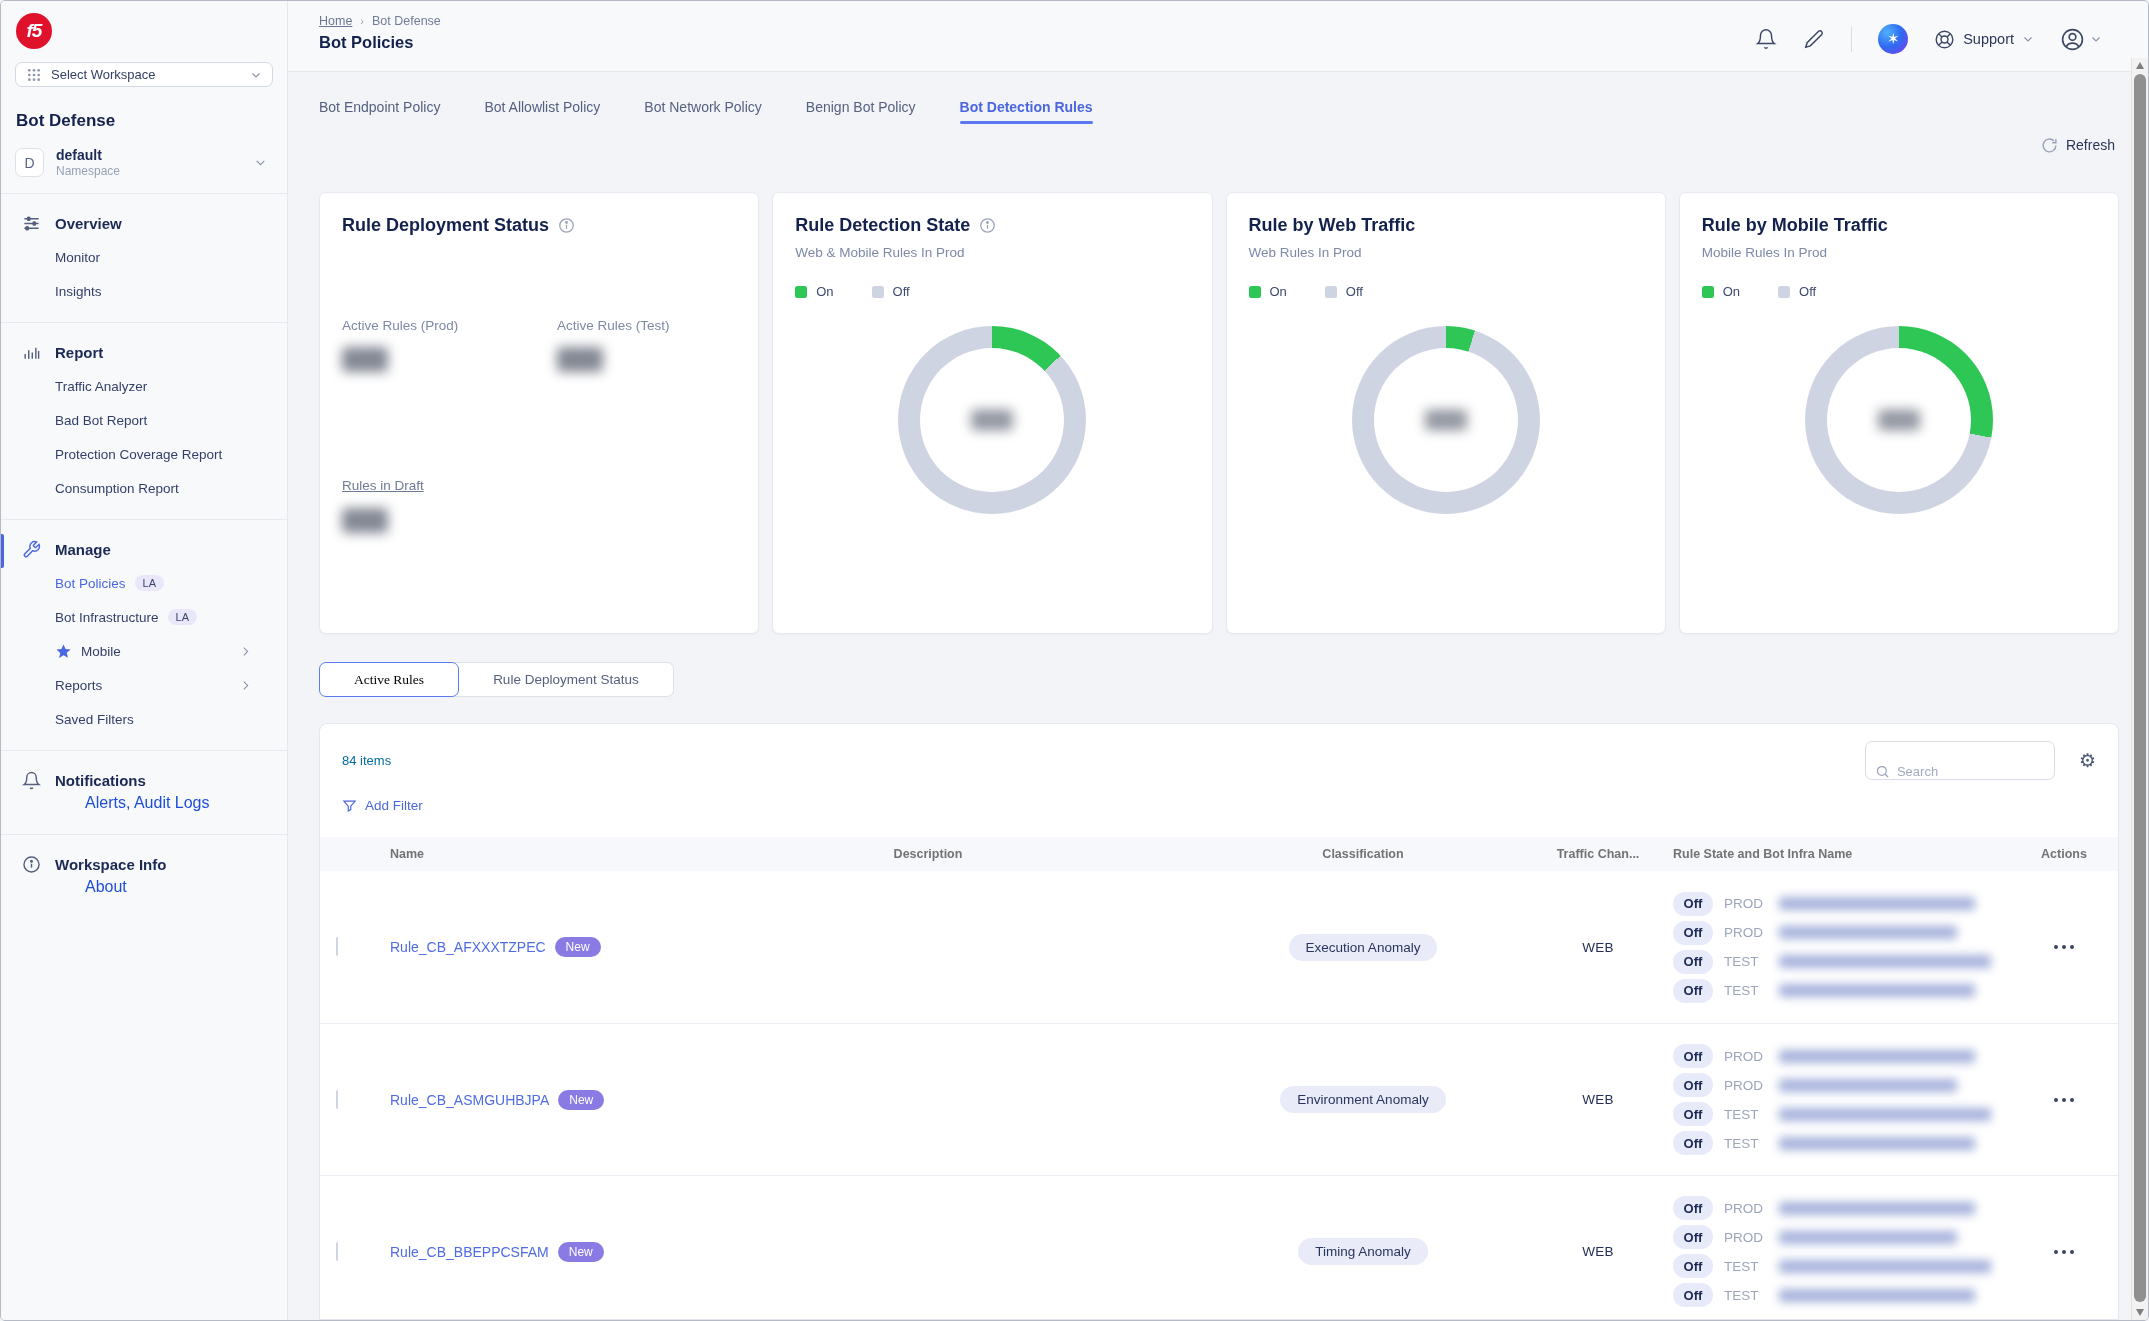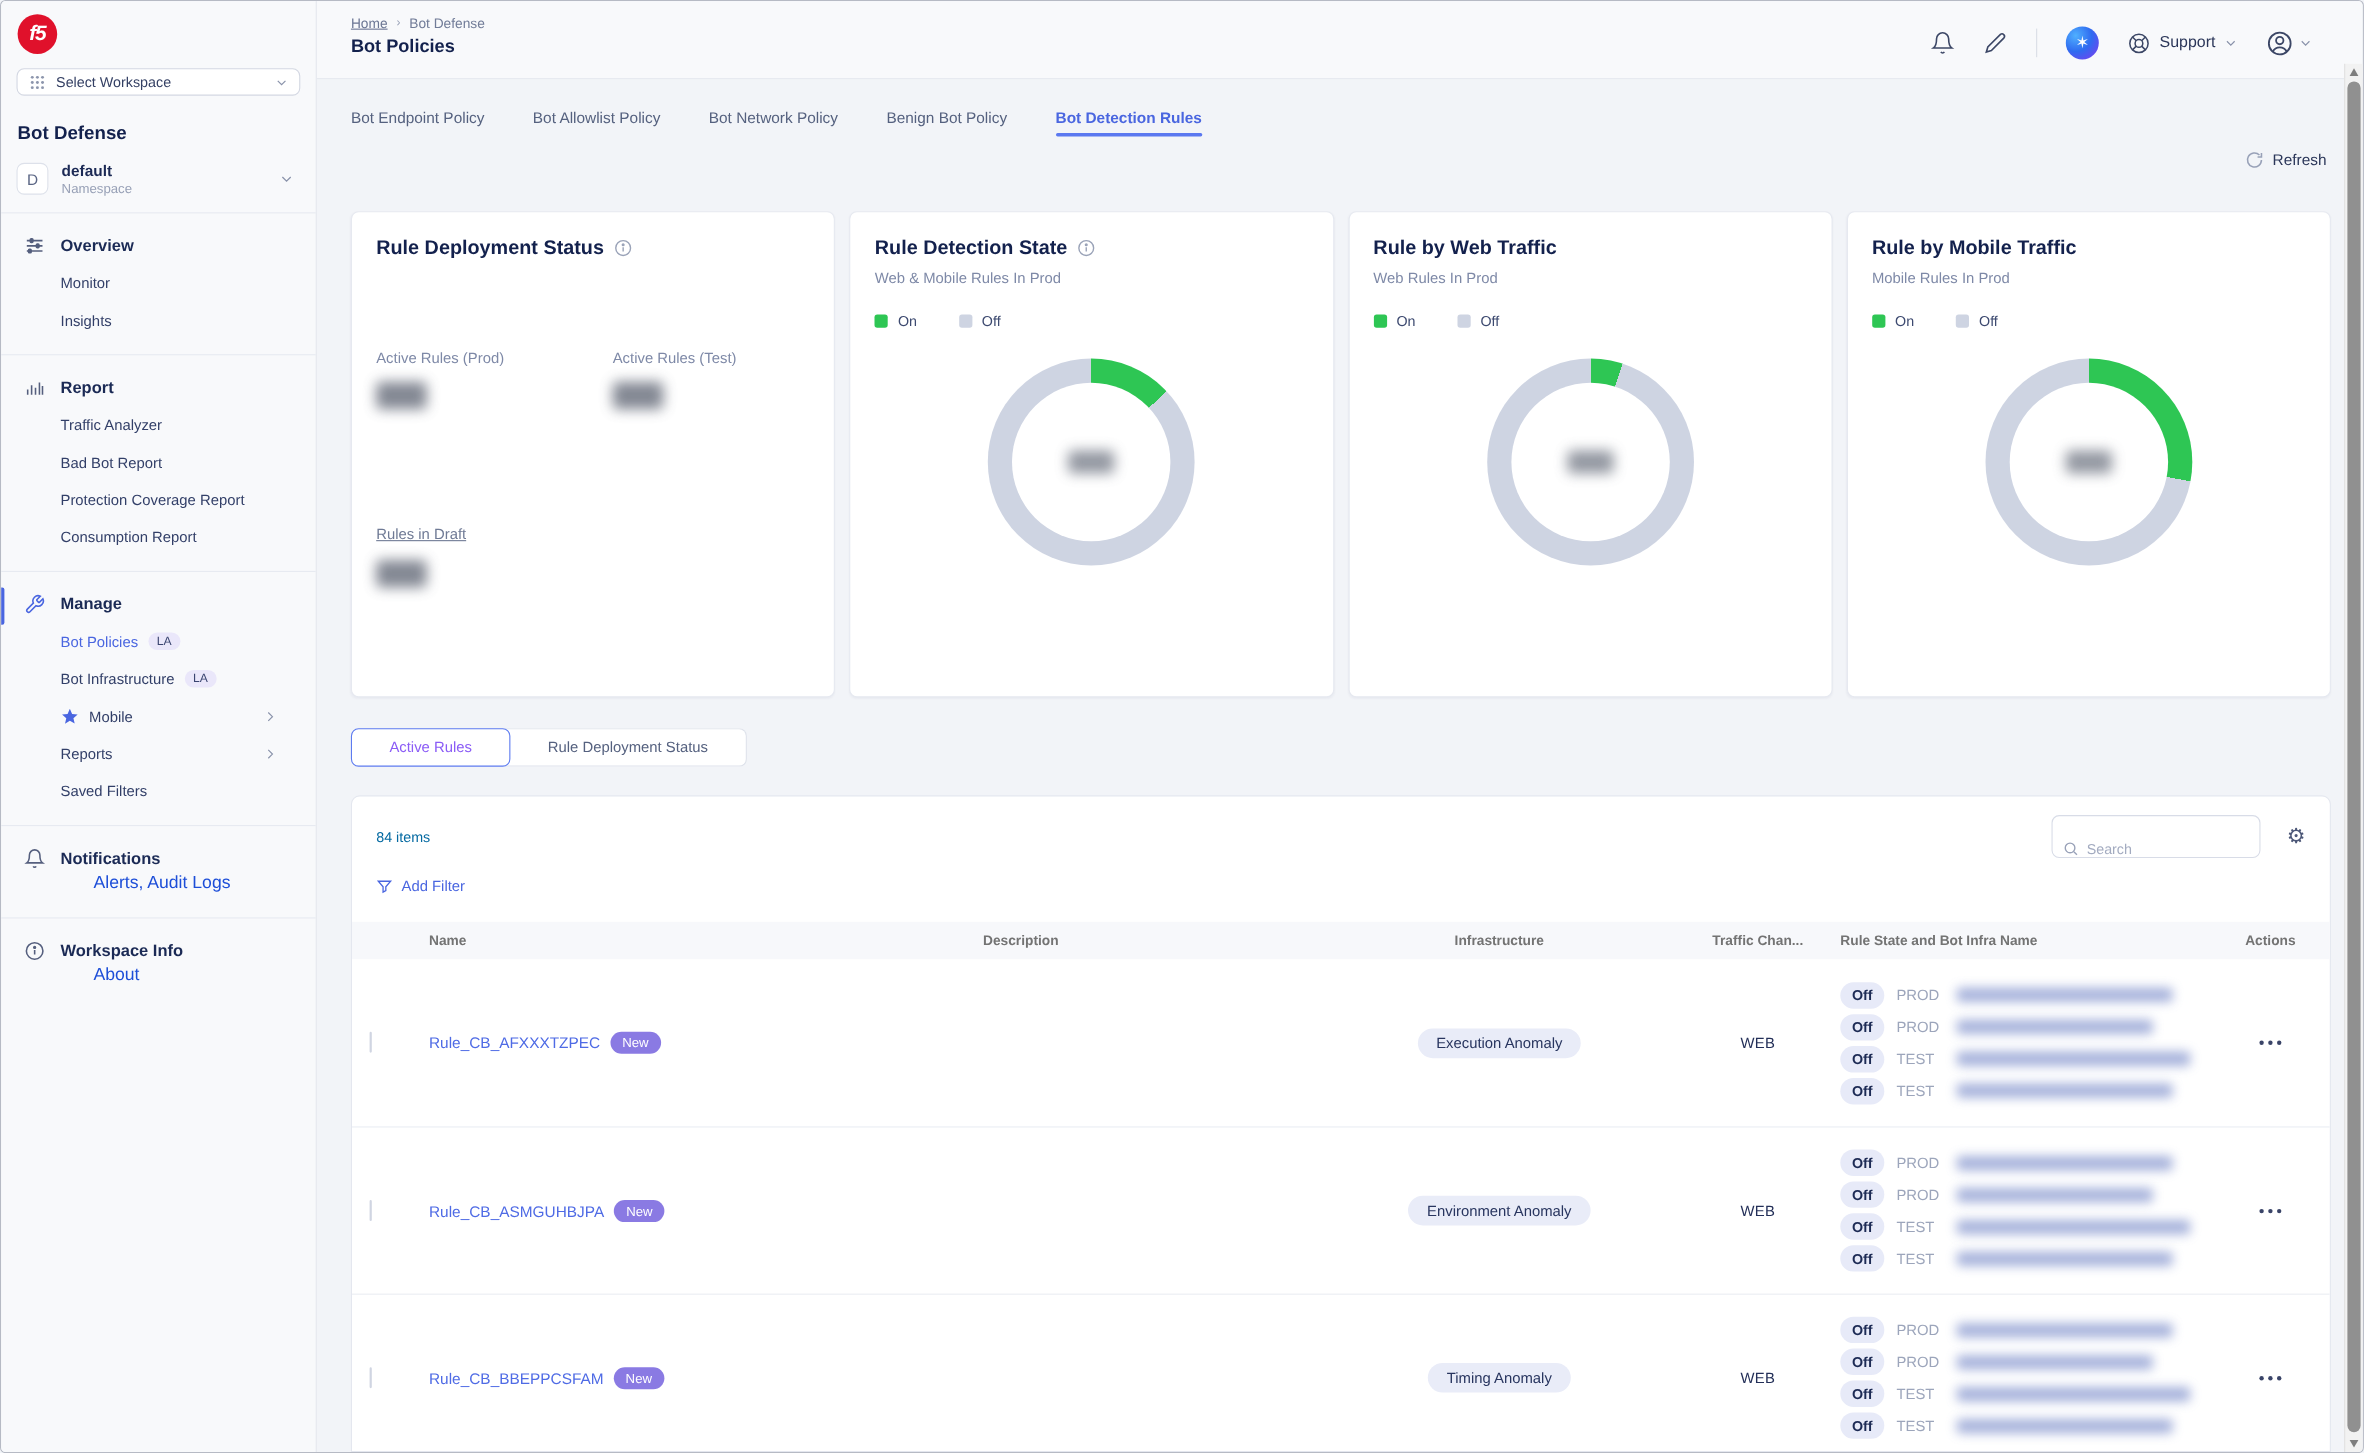--- a/index.html
+++ b/index.html
@@ -85,21 +85,21 @@
   .donut-wrap { display:flex; justify-content:center; margin-top:27px; }
   .donut { width:188px; height:188px; border-radius:50%; position:relative; }
   .donut::after { content:""; position:absolute; inset:22px; background:#fff; border-radius:50%; }
   .donut .center-blob { position:absolute; z-index:2; left:50%; top:50%; transform:translate(-50%,-50%);
     width:42px; height:21px; background:#6f7582; filter:blur(6px); opacity:.75; border-radius:4px; }
 
   
   .view-toggle { display:flex; margin:28px 0 0 31px; flex:none; }
   .seg { height:35px; display:flex; align-items:center; padding:0 34px; font-size:13.5px;
     background:#fff; cursor:pointer; }
-  .seg.active { border:1px solid #5d7bf0; color:#8b5cf6; border-radius:7px; z-index:2; }
+  .seg.active { border:1px solid #5d7bf0; color:#000000; border-radius:7px; z-index:2;font-family:Liberation Serif, serif; }
   .seg.idle { border:1px solid #dde1ea; border-left:none; color:#55617f; border-radius:0 7px 7px 0; margin-left:-4px; padding-left:38px; }
 
   .table-panel { margin:26px 29px 0 31px; background:#fff; border:1px solid #e4e7ef;
     border-radius:8px 8px 0 0; flex:1; overflow:hidden; }
   .toolbar { display:flex; align-items:center; padding:17px 22px 0 22px; }
   .items-count { font-size:13px; color:#0369a1; }
   .toolbar-right { margin-left:auto; display:flex; align-items:center; gap:24px; }
   .search-box { width:190px; height:39px; border:1px solid #d8dce7; border-radius:7px;
     display:flex; align-items:flex-end; padding:0 9px; gap:7px; background:#fff; }
   .search-box .ic { width:15px; height:15px; color:#98a1b8; display:flex; flex:none; }
@@ -533,21 +533,21 @@
               </svg>
           </span>
           <span>Add Filter</span>
         </span>
       </div>
 
       <div class="grid-head">
         <span class="th"></span>
         <span class="th c-name">Name</span>
         <span class="th c-center">Description</span>
-        <span class="th c-center">Infrastructure</span>
+        <span class="th c-center">Classification</span>
         <span class="th c-center">Traffic Chan...</span>
         <span class="th c-state">Rule State and Bot Infra Name</span>
         <span class="th c-center">Actions</span>
       </div>
 
       <div class="grid-row">
         <span><span class="cb"></span></span>
         <span class="name-cell">
           <span class="rule-link">Rule_CB_AFXXXTZPEC</span>
           <span class="badge-new">New</span>

